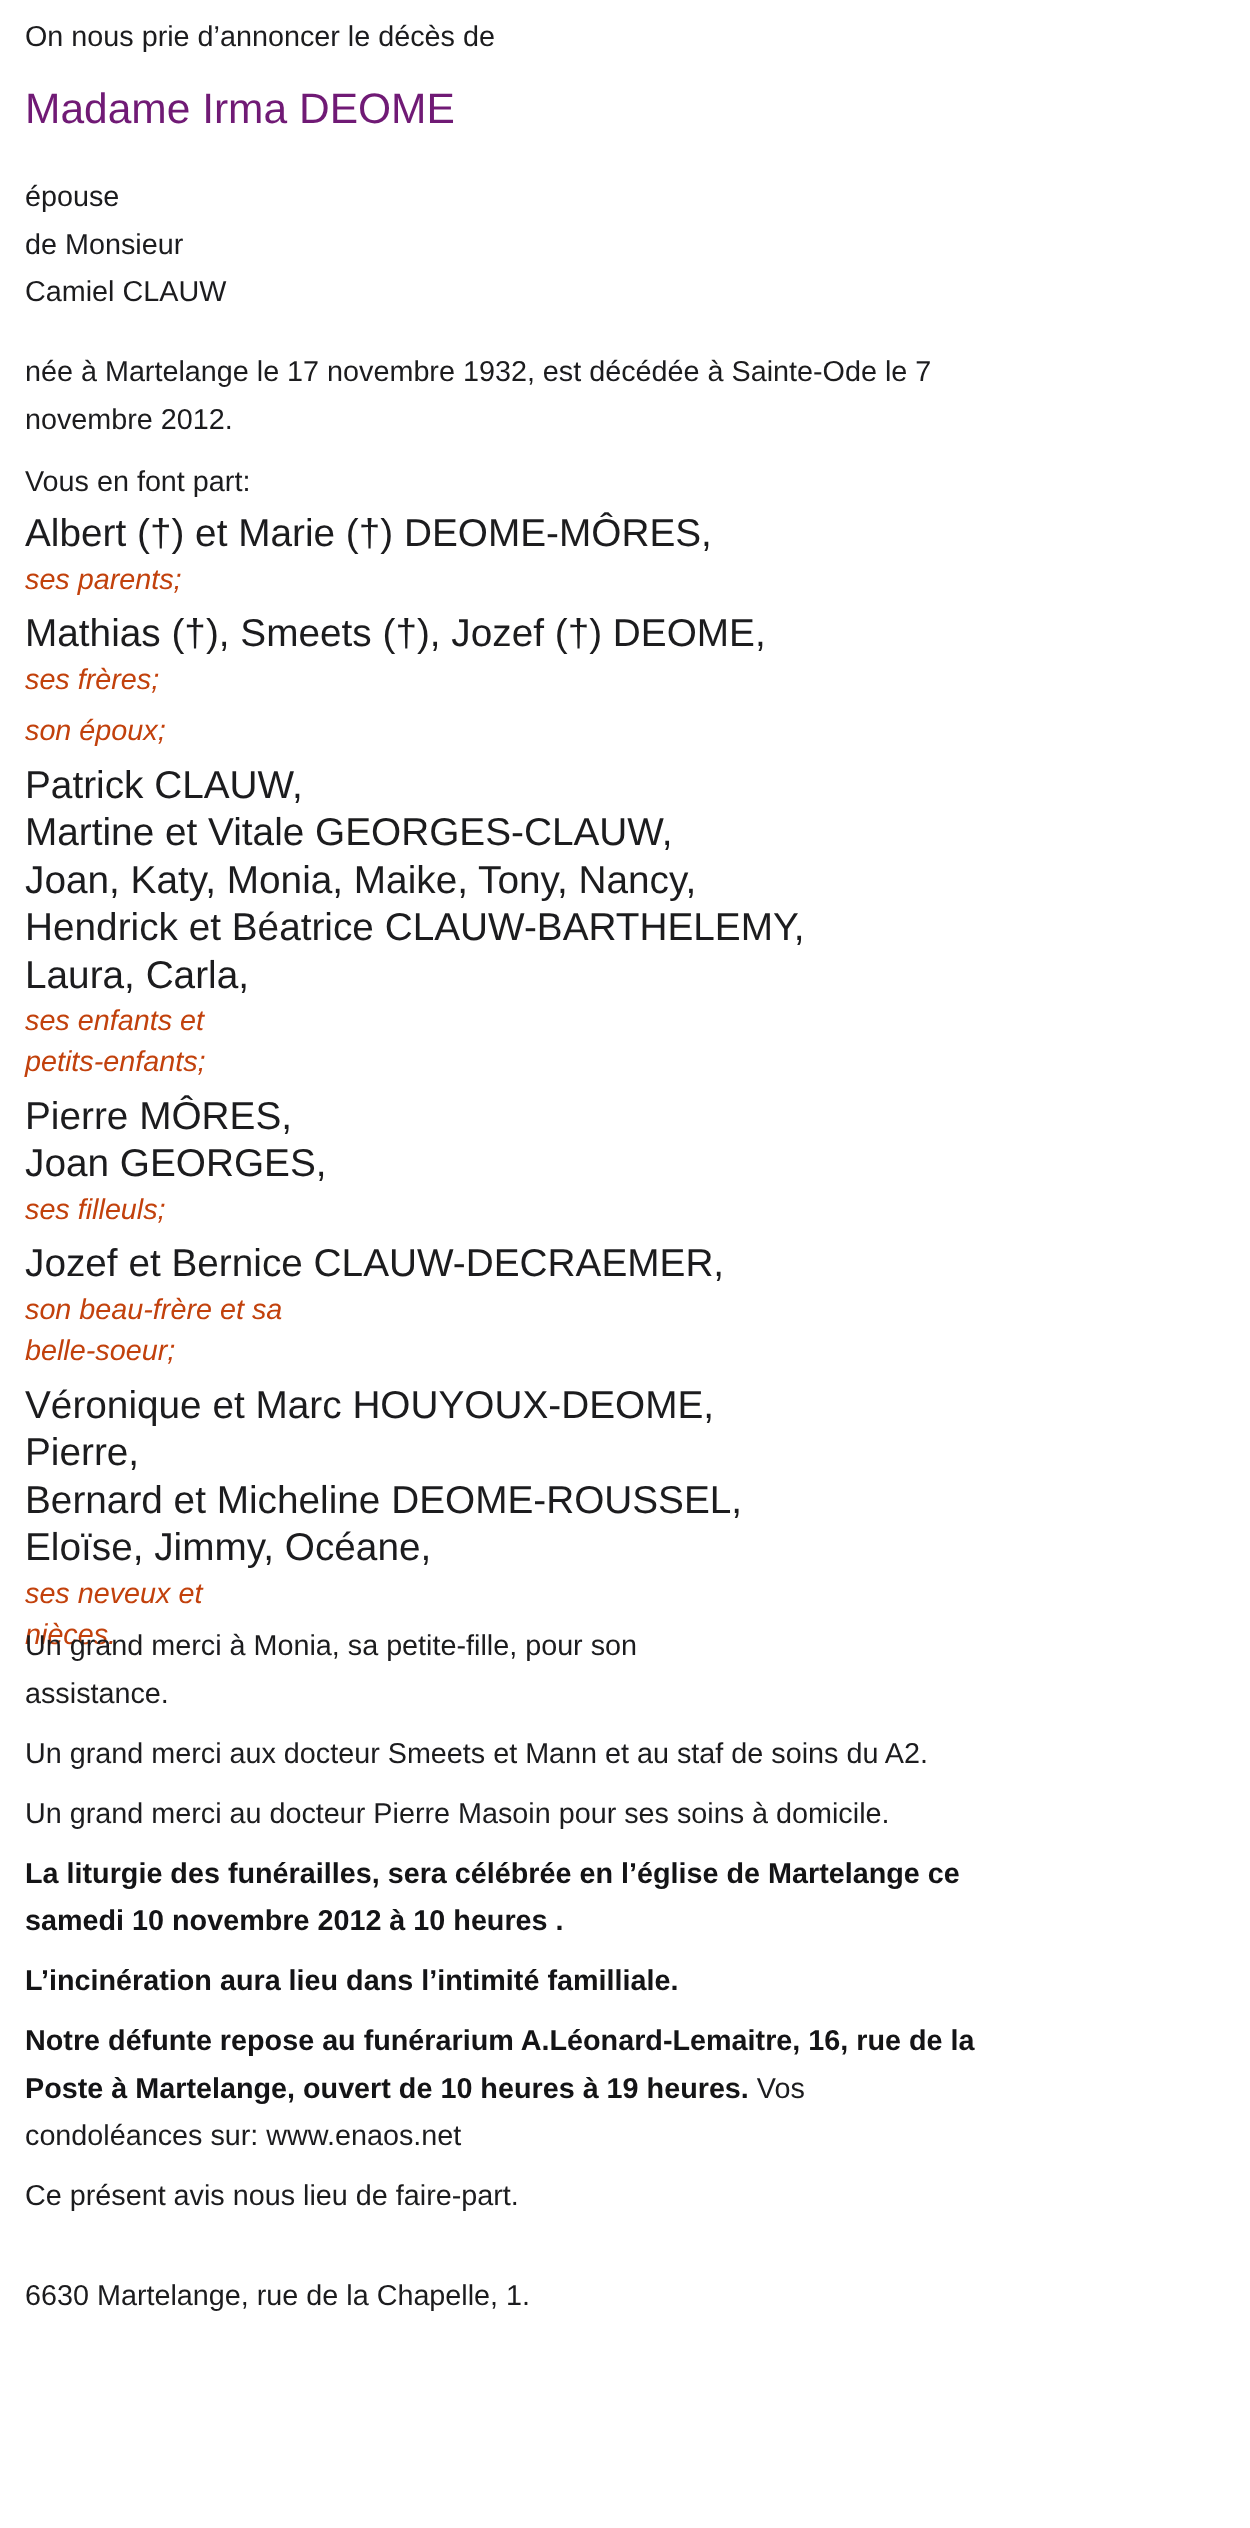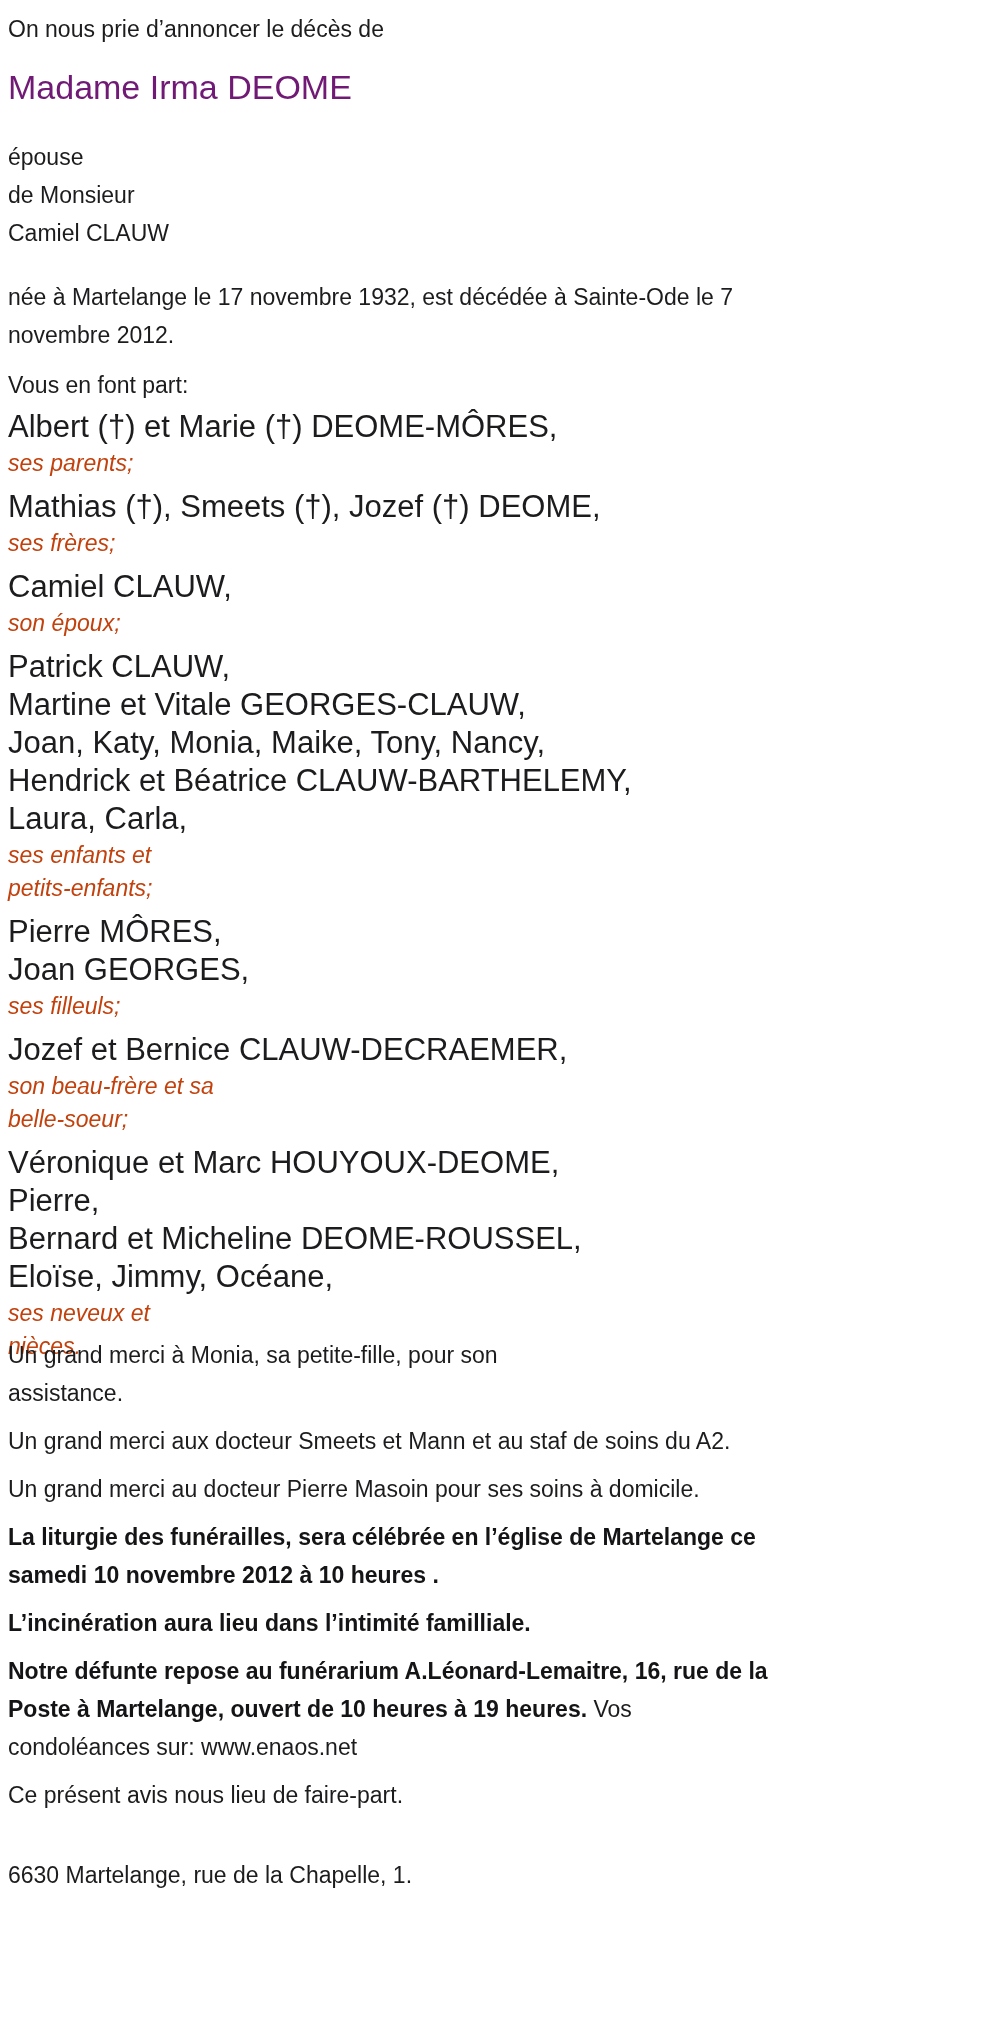--- a/index.html
+++ b/index.html
@@ -4,21 +4,21 @@
 <style>
   html, body { margin: 0; padding: 0; }
   body {
     width: 1000px;
     height: 2022px;
     overflow: hidden;
     background: #ffffff;
     color: #1c1c1e;
     font-family: "Liberation Sans", sans-serif;
   }
-  .page { width: 830px; padding: 10px 0 0 8px; box-sizing: border-box; }
+  .page { width: 830px; padding: 10px 0 0 20px; box-sizing: border-box; }
   .line { margin: 0 0 10px; font-size: 23px; line-height: 38px; }
   .pre { white-space: pre; }
   .intro { margin-bottom: 0; }
   .title {
     font-size: 34px;
     line-height: 46px;
     font-weight: 400;
     color: #701a75;
     margin: 16px 0 28px;
   }
@@ -65,21 +65,20 @@
       <p class="names">Albert (†) et Marie (†) DEOME-MÔRES,</p>
       <p class="relation">ses parents;</p>
     </div>
 
     <div class="group">
       <p class="names">Mathias (†), Smeets (†), Jozef (†) DEOME,</p>
       <p class="relation">ses frères;</p>
     </div>
 
     <div class="group">
-      <p class="names">Camiel CLAUW,</p>
       <p class="relation">son époux;</p>
     </div>
 
     <div class="group">
       <p class="names">Patrick CLAUW,
 Martine et Vitale GEORGES-CLAUW,
 Joan, Katy, Monia, Maike, Tony, Nancy,
 Hendrick et Béatrice CLAUW-BARTHELEMY,
 Laura, Carla,</p>
       <p class="relation">ses enfants et

